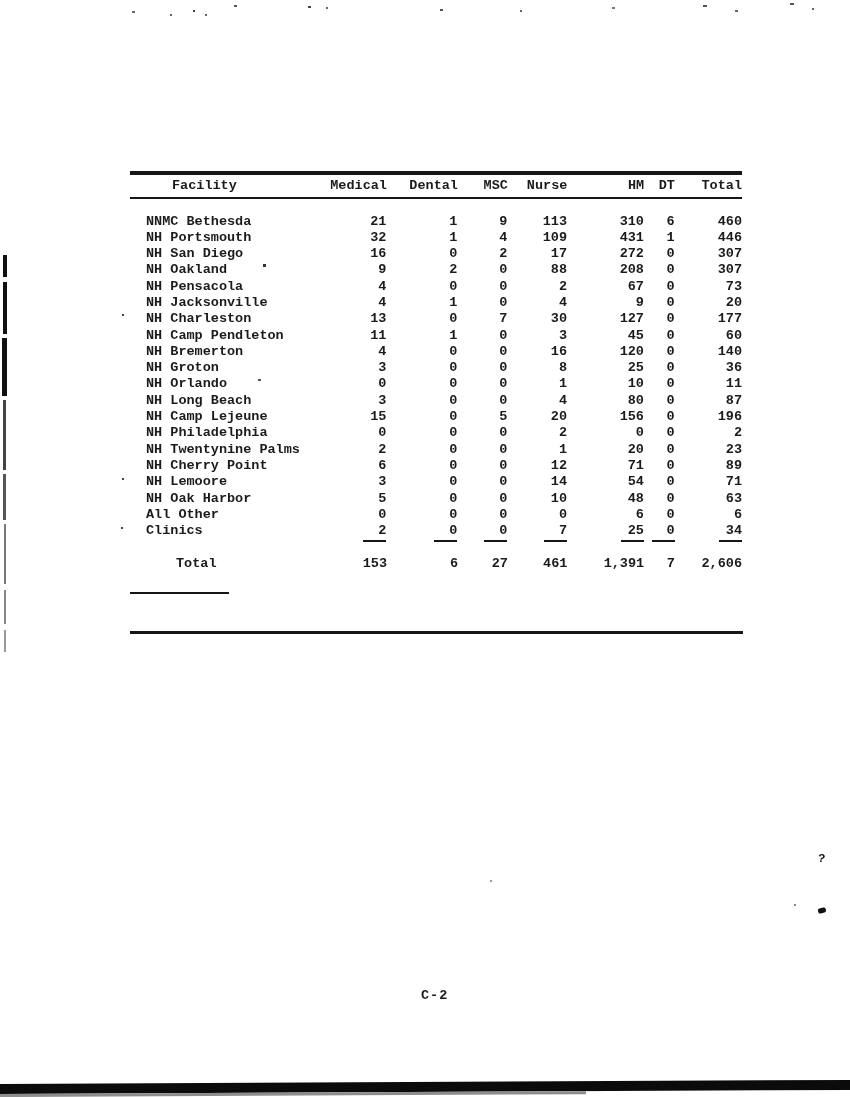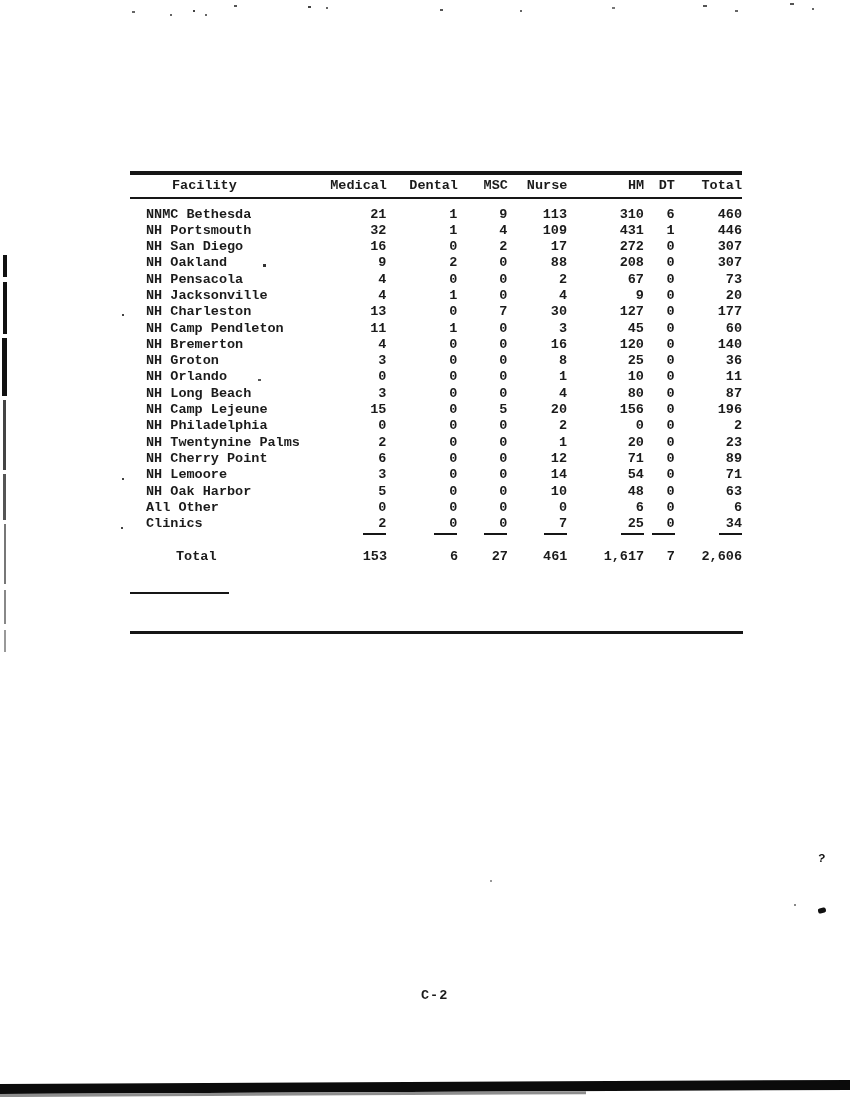--- a/index.html
+++ b/index.html
@@ -22,21 +22,21 @@
   .cell{display:inline-block;box-sizing:border-box;text-align:right;overflow:visible;}
   .c0{width:182px;text-align:left;margin-left:24px;}
   .c1{width:68px;}
   .c2{width:74px;}
   .c3{width:52px;}
   .c4{width:62px;}
   .c5{width:80px;}
   .c6{width:32px;}
   .c7{width:70px;}
   .hdr-row .c0{padding-left:26px;}
-  .tbody{padding-top:8px;}
+  .tbody{padding-top:15px;}
   .total-row{margin-top:17px;}
   .total-row .c0{padding-left:30px;}
   .u{display:inline-block;min-width:23px;text-align:right;
      border-bottom:2px solid #161616;padding-bottom:1px;}
   
   .short-rule{position:absolute;left:130px;top:592px;width:99px;height:2px;background:#161616;}
   .source-line{position:absolute;left:130px;top:599px;font-size:13.5px;font-weight:bold;white-space:pre;}
   .long-rule{position:absolute;left:130px;top:631px;width:613px;height:3px;background:#161616;}
   .page-num{position:absolute;left:421px;top:988px;font-size:13.5px;font-weight:bold;letter-spacing:1px;}
   
@@ -73,21 +73,21 @@
         <div class="row"><span class="cell c0">NH Long Beach</span><span class="cell c1">3</span><span class="cell c2">0</span><span class="cell c3">0</span><span class="cell c4">4</span><span class="cell c5">80</span><span class="cell c6">0</span><span class="cell c7">87</span></div>
         <div class="row"><span class="cell c0">NH Camp Lejeune</span><span class="cell c1">15</span><span class="cell c2">0</span><span class="cell c3">5</span><span class="cell c4">20</span><span class="cell c5">156</span><span class="cell c6">0</span><span class="cell c7">196</span></div>
         <div class="row"><span class="cell c0">NH Philadelphia</span><span class="cell c1">0</span><span class="cell c2">0</span><span class="cell c3">0</span><span class="cell c4">2</span><span class="cell c5">0</span><span class="cell c6">0</span><span class="cell c7">2</span></div>
         <div class="row"><span class="cell c0">NH Twentynine Palms</span><span class="cell c1">2</span><span class="cell c2">0</span><span class="cell c3">0</span><span class="cell c4">1</span><span class="cell c5">20</span><span class="cell c6">0</span><span class="cell c7">23</span></div>
         <div class="row"><span class="cell c0">NH Cherry Point</span><span class="cell c1">6</span><span class="cell c2">0</span><span class="cell c3">0</span><span class="cell c4">12</span><span class="cell c5">71</span><span class="cell c6">0</span><span class="cell c7">89</span></div>
         <div class="row"><span class="cell c0">NH Lemoore</span><span class="cell c1">3</span><span class="cell c2">0</span><span class="cell c3">0</span><span class="cell c4">14</span><span class="cell c5">54</span><span class="cell c6">0</span><span class="cell c7">71</span></div>
         <div class="row"><span class="cell c0">NH Oak Harbor</span><span class="cell c1">5</span><span class="cell c2">0</span><span class="cell c3">0</span><span class="cell c4">10</span><span class="cell c5">48</span><span class="cell c6">0</span><span class="cell c7">63</span></div>
         <div class="row"><span class="cell c0">All Other</span><span class="cell c1">0</span><span class="cell c2">0</span><span class="cell c3">0</span><span class="cell c4">0</span><span class="cell c5">6</span><span class="cell c6">0</span><span class="cell c7">6</span></div>
         <div class="row"><span class="cell c0">Clinics</span><span class="cell c1"><span class="u">2</span></span><span class="cell c2"><span class="u">0</span></span><span class="cell c3"><span class="u">0</span></span><span class="cell c4"><span class="u">7</span></span><span class="cell c5"><span class="u">25</span></span><span class="cell c6"><span class="u">0</span></span><span class="cell c7"><span class="u">34</span></span></div>
       </div>
-    <div class="row total-row"><span class="cell c0">Total</span><span class="cell c1">153</span><span class="cell c2">6</span><span class="cell c3">27</span><span class="cell c4">461</span><span class="cell c5">1,617</span><span class="cell c6">7</span><span class="cell c7">2,606</span></div>
+    <div class="row total-row"><span class="cell c0">Total</span><span class="cell c1">153</span><span class="cell c2">6</span><span class="cell c3">27</span><span class="cell c4">461</span><span class="cell c5">1,391</span><span class="cell c6">7</span><span class="cell c7">2,606</span></div>
   </div>
 
   <div class="short-rule"></div>
   <div class="long-rule"></div>
 
   <div class="page-num">C-2</div>
 
   <div>
     <div class="bottom-bar-wrap">
       <div class="bottom-bar"></div>

